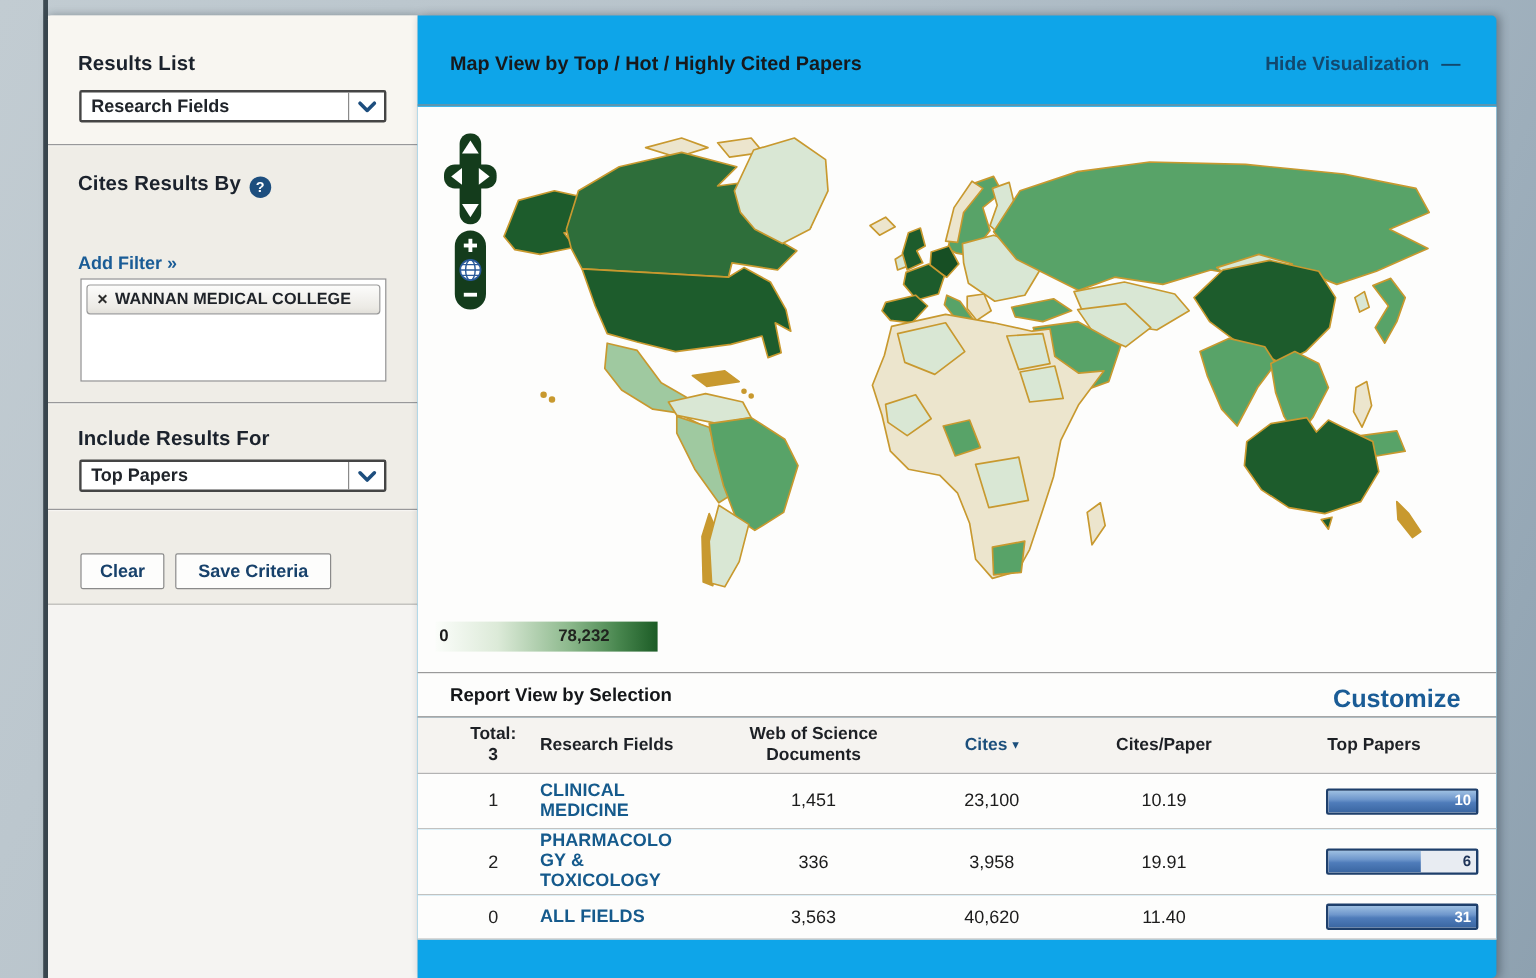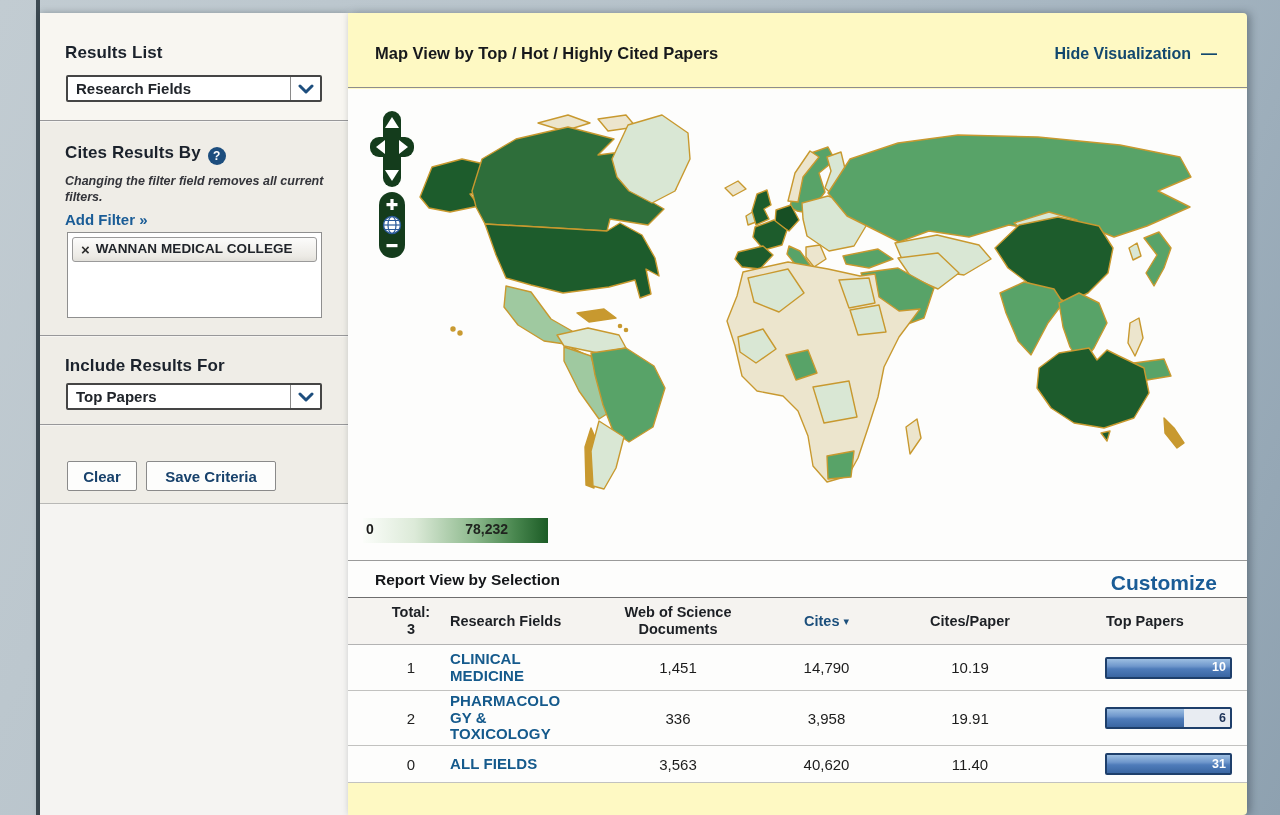--- a/index.html
+++ b/index.html
@@ -72,21 +72,21 @@
     position:absolute; top:35px; height:30px; background:#fdfdfc;
     border:1px solid #8a8a8a; border-radius:2px;
     font-family:inherit; font-size:15px; font-weight:bold; color:#17416b; cursor:pointer;
   }
   .btn-clear { left:27px; width:70px; }
   .btn-save { left:106px; width:130px; }
 
   
   .main {
     position:absolute; left:348px; top:13px; width:899px; height:802px;
-    background:#fef9c3; box-shadow:3px 0 8px rgba(30,40,50,.4);
+    background:#0ea5e9; box-shadow:3px 0 8px rgba(30,40,50,.4);
     border-radius:0 4px 4px 0;
   }
   .map-header { position:absolute; left:0; top:0; width:100%; height:75px; border-bottom:1px solid #8d8d8d; }
   .map-title { position:absolute; left:27px; top:31px; font-size:16.5px; font-weight:bold; color:#17191c; }
   .hide-viz {
     position:absolute; right:30px; top:32px; font-size:16px; font-weight:bold;
     color:var(--dark-link); text-decoration:none; cursor:pointer;
   }
   .hide-viz .dash { margin-left:10px; font-weight:bold; }
 
@@ -173,21 +173,20 @@
             <polyline points="2,2 8,8 14,2" fill="none" stroke="#1d4e7e" stroke-width="3" stroke-linecap="round" stroke-linejoin="round"></polyline>
           </svg>
       </span>
     </div>
   </section>
 
   <section class="sec sec2">
     <h2 class="side-h">
       <span>Cites Results By</span><span class="help-circle">?</span>
     </h2>
-    <p class="note">Changing the filter field removes all current filters.</p>
     <a class="add-filter">Add Filter »</a>
     <div class="listbox">
       <div class="chip">
         <span class="chip-x">×</span>
         <span class="chip-label">WANNAN MEDICAL COLLEGE</span>
       </div>
     </div>
   </section>
 
   <section class="sec sec3">
@@ -337,21 +336,21 @@
     <div class="th th-docs"><span>Web of Science Documents</span></div>
     <div class="th th-cites"><span>Cites</span><span class="sort-icon">▾</span></div>
     <div class="th">Cites/Paper</div>
     <div class="th">Top Papers</div>
   </div>
 
   <div class="trow row1 tgrid">
     <div class="td-rank">1</div>
     <div class="td-field"><a>CLINICAL MEDICINE</a></div>
     <div class="td-num">1,451</div>
-    <div class="td-num">14,790</div>
+    <div class="td-num">23,100</div>
     <div class="td-num">10.19</div>
     <div class="td-bar-wrap">
       <div class="bar full">
         <div class="bar-fill" style="width: 100%;"></div>
         <span class="bar-value">10</span>
       </div>
     </div>
   </div>
 
   <div class="trow row2 tgrid">

